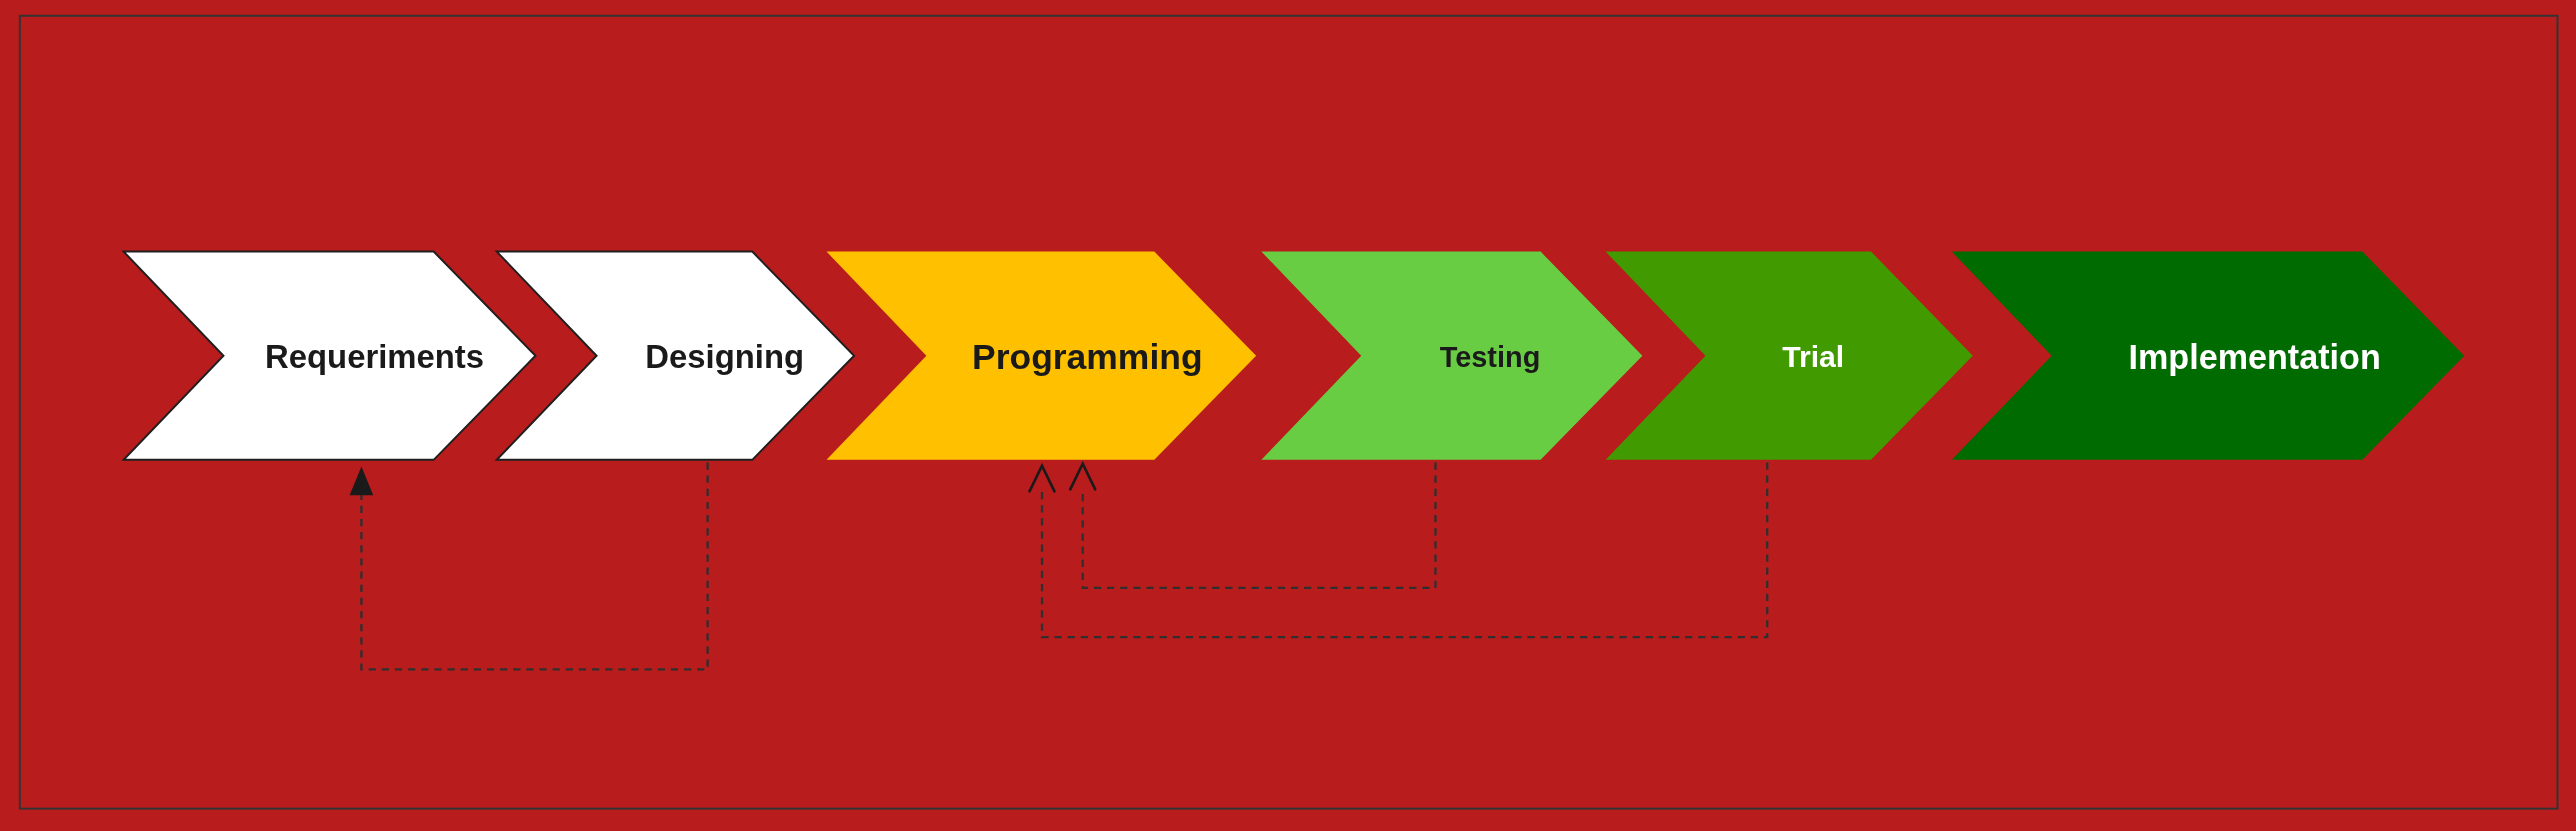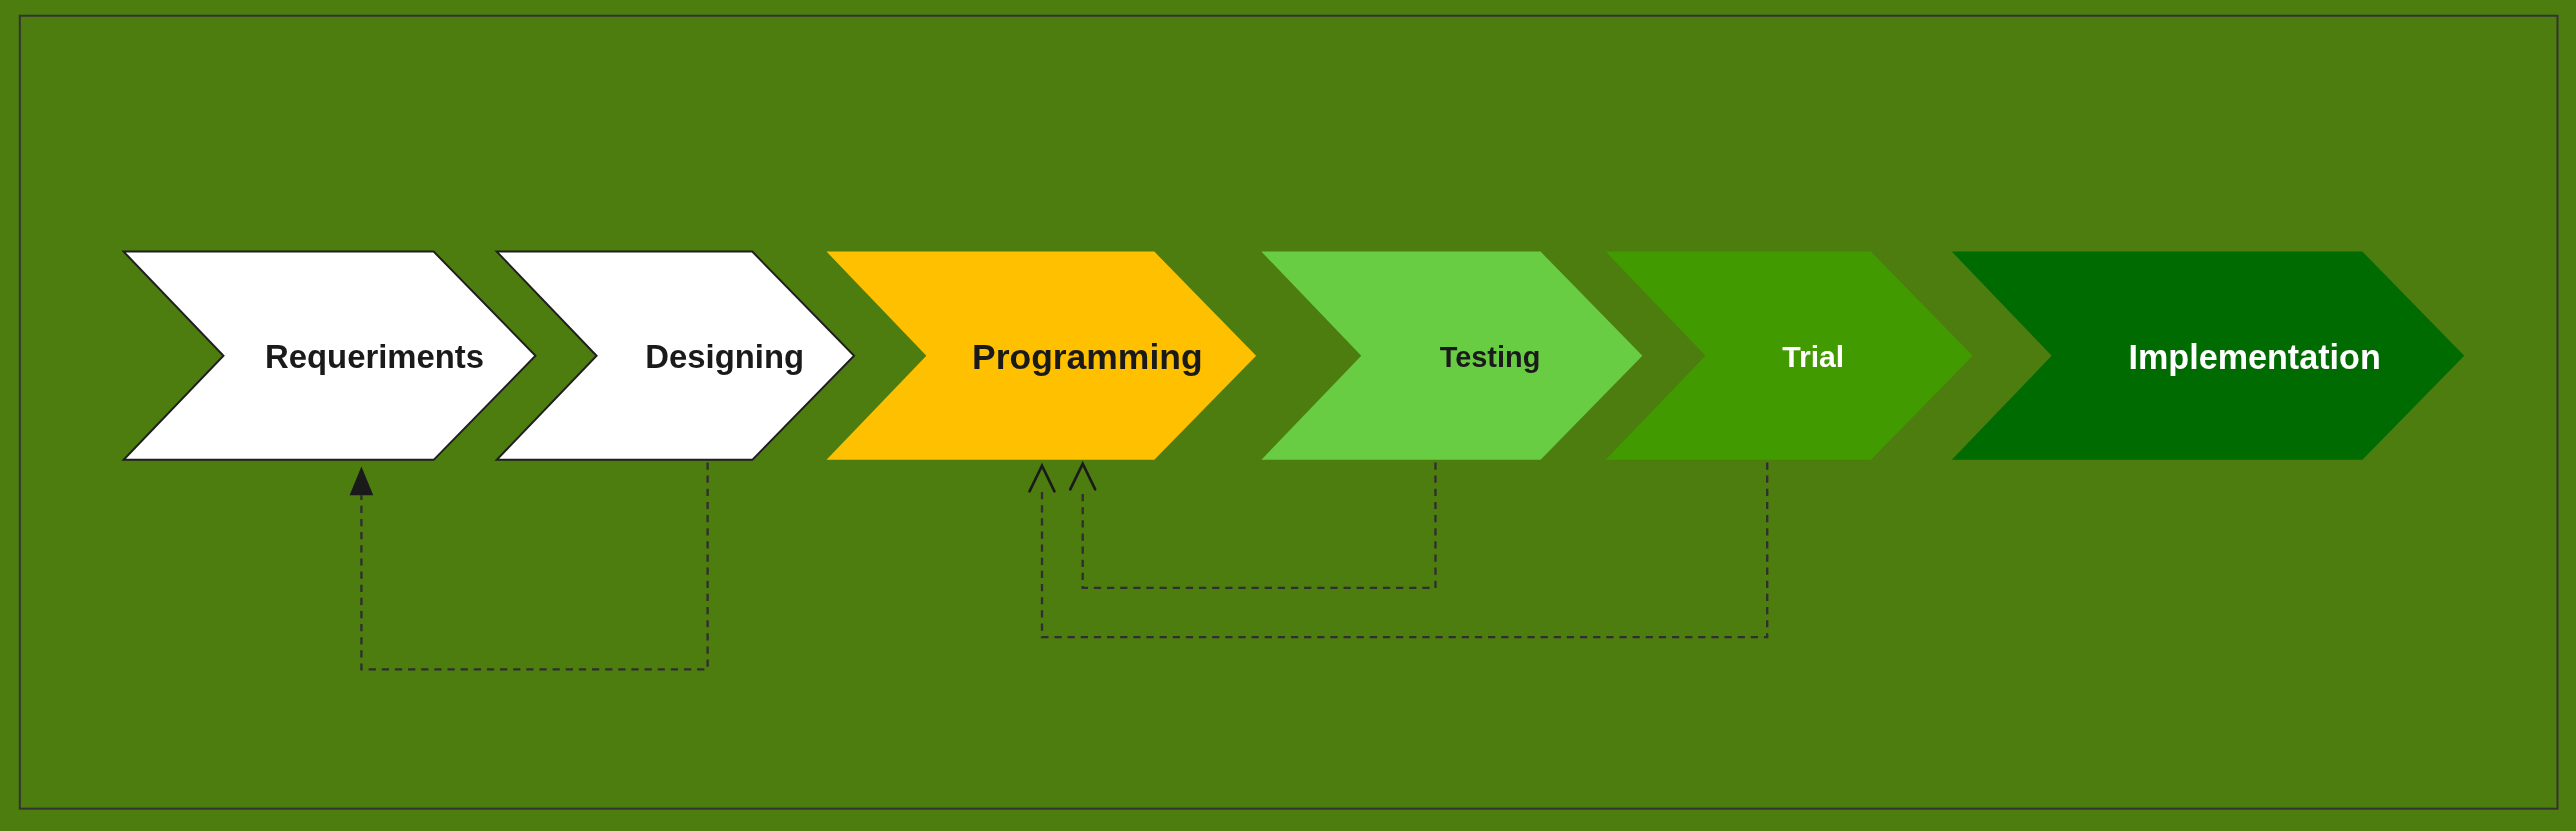--- a/index.html
+++ b/index.html
@@ -9,21 +9,21 @@
   }
   body {
     width: 2576px;
     height: 831px;
     overflow: hidden;
   }
   .canvas {
     position: relative;
     width: 2576px;
     height: 831px;
-    background: #4d7c0f;
+    background: #b91c1c;
   }
   svg { display: block; }
   .outer-border {
     fill: none;
     stroke-width: 3px;
   }
   .chevron {
     stroke: none;
   }
   .chevron.outlined {

